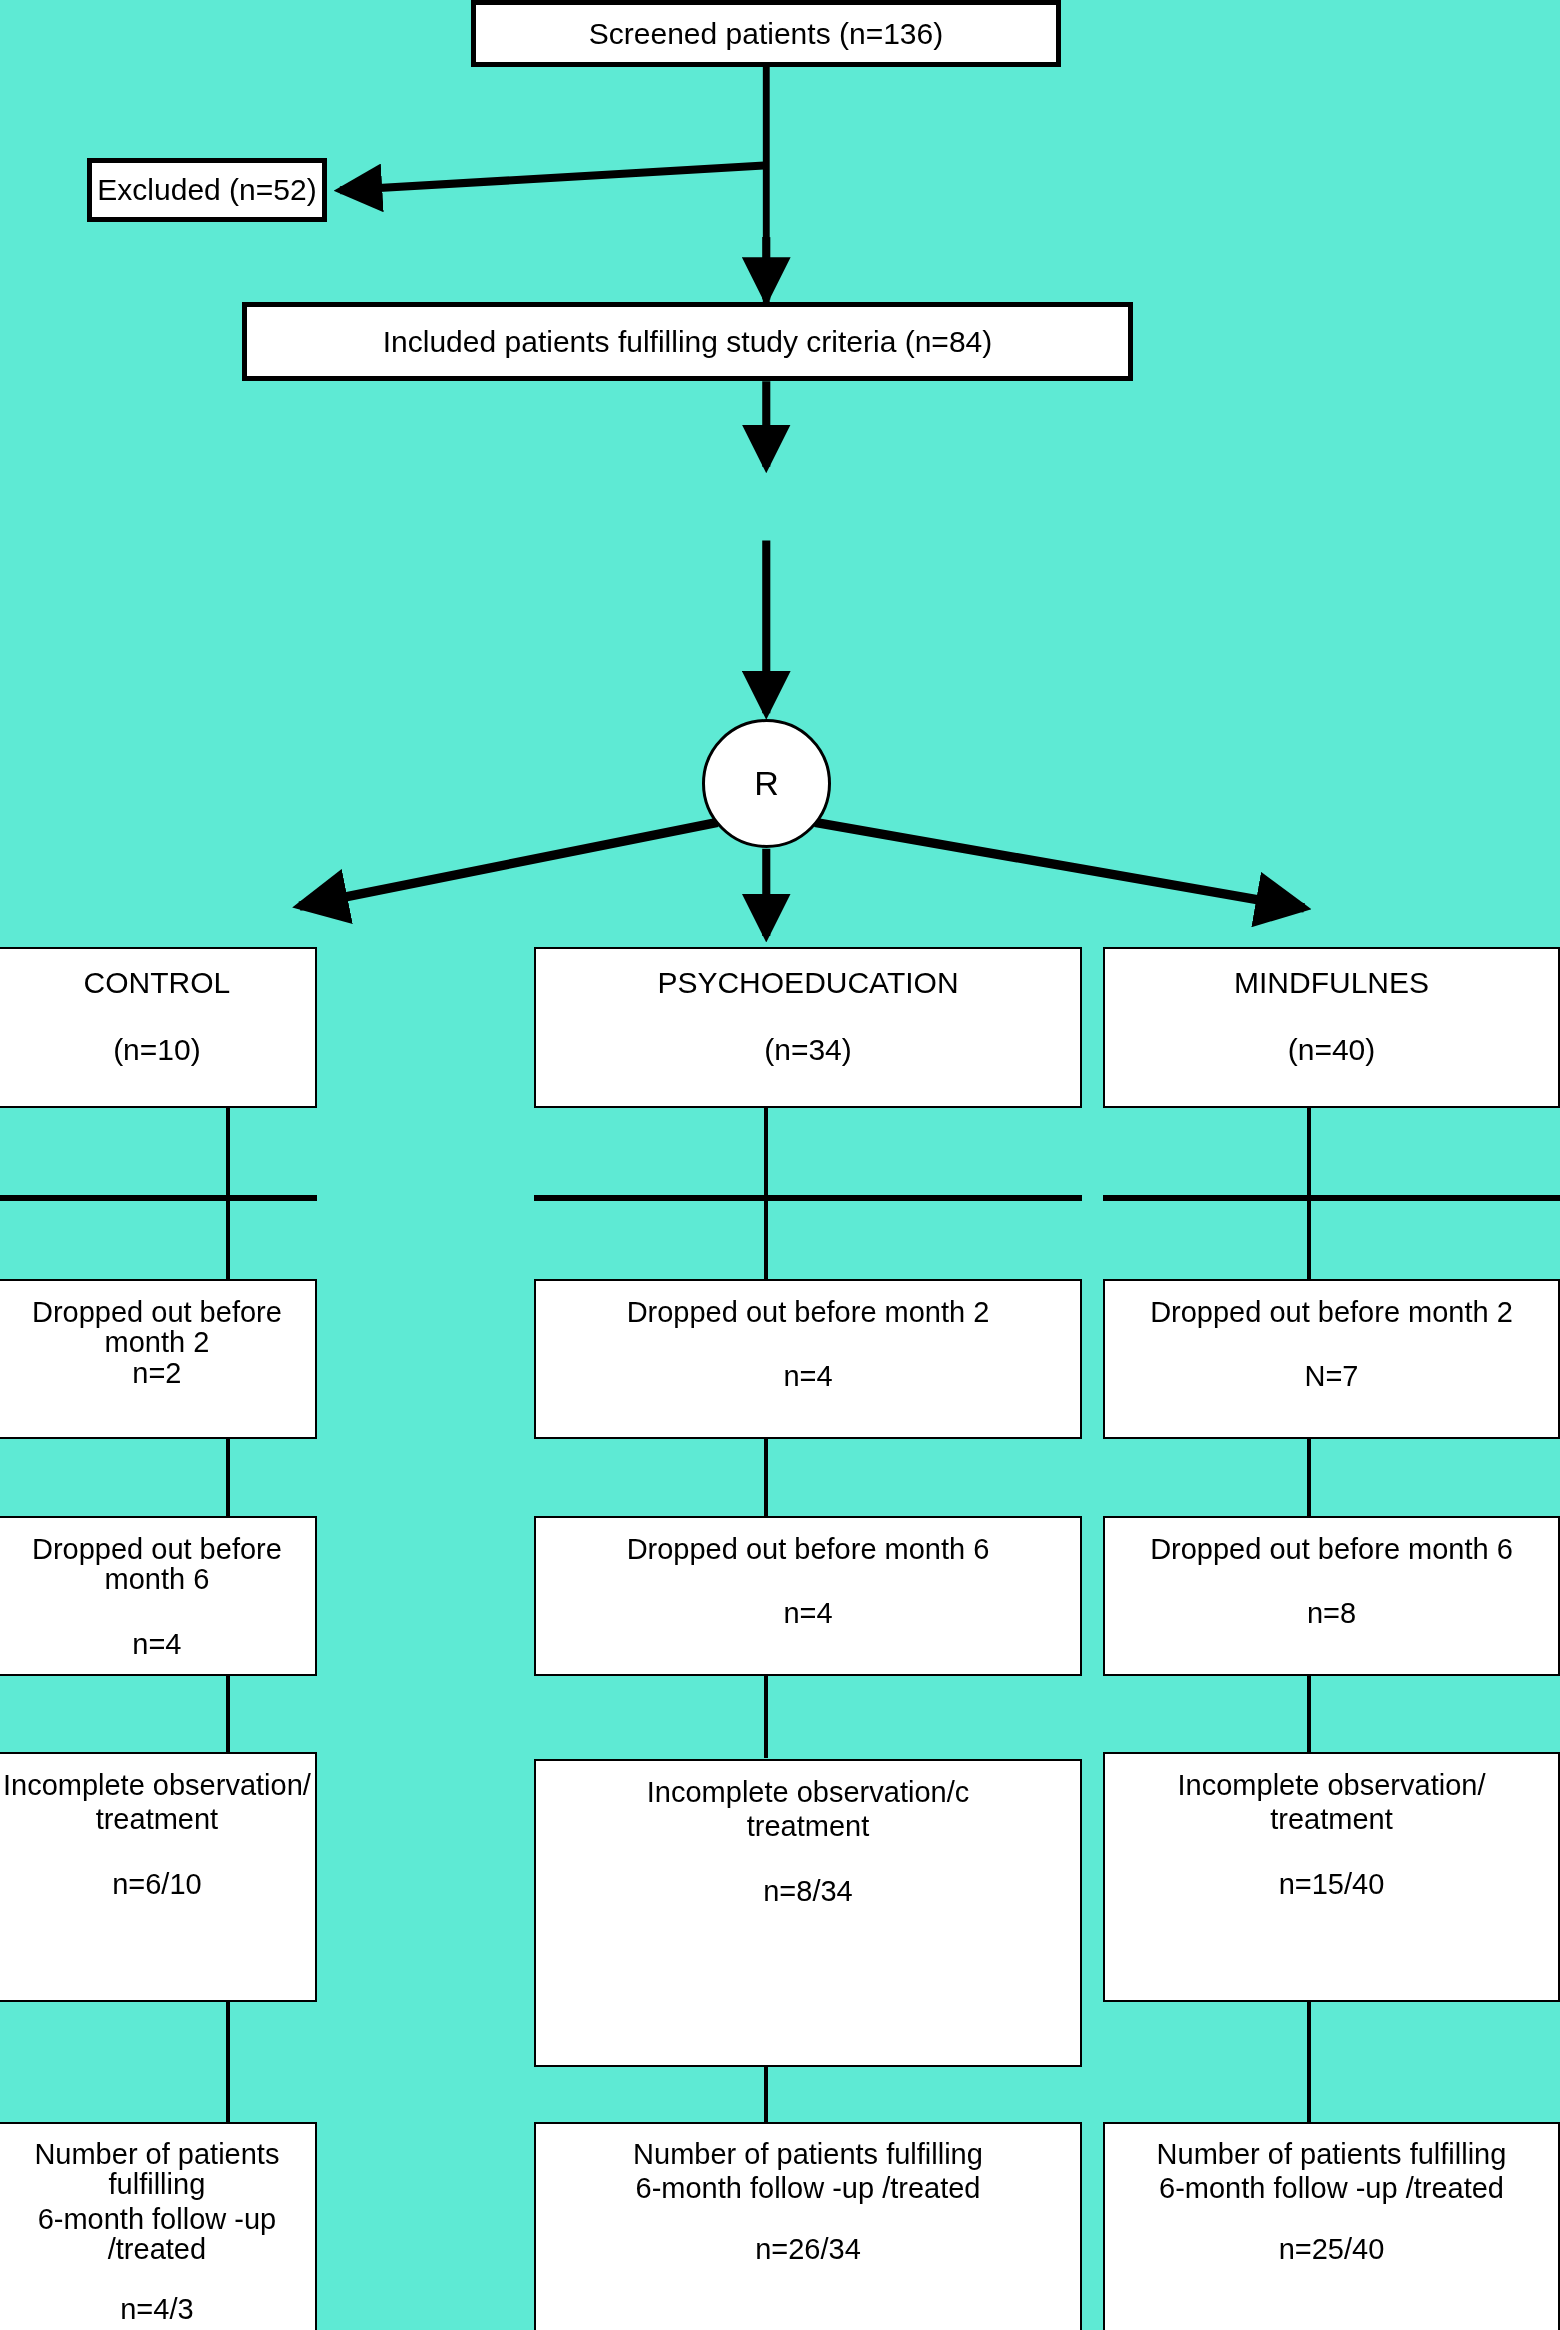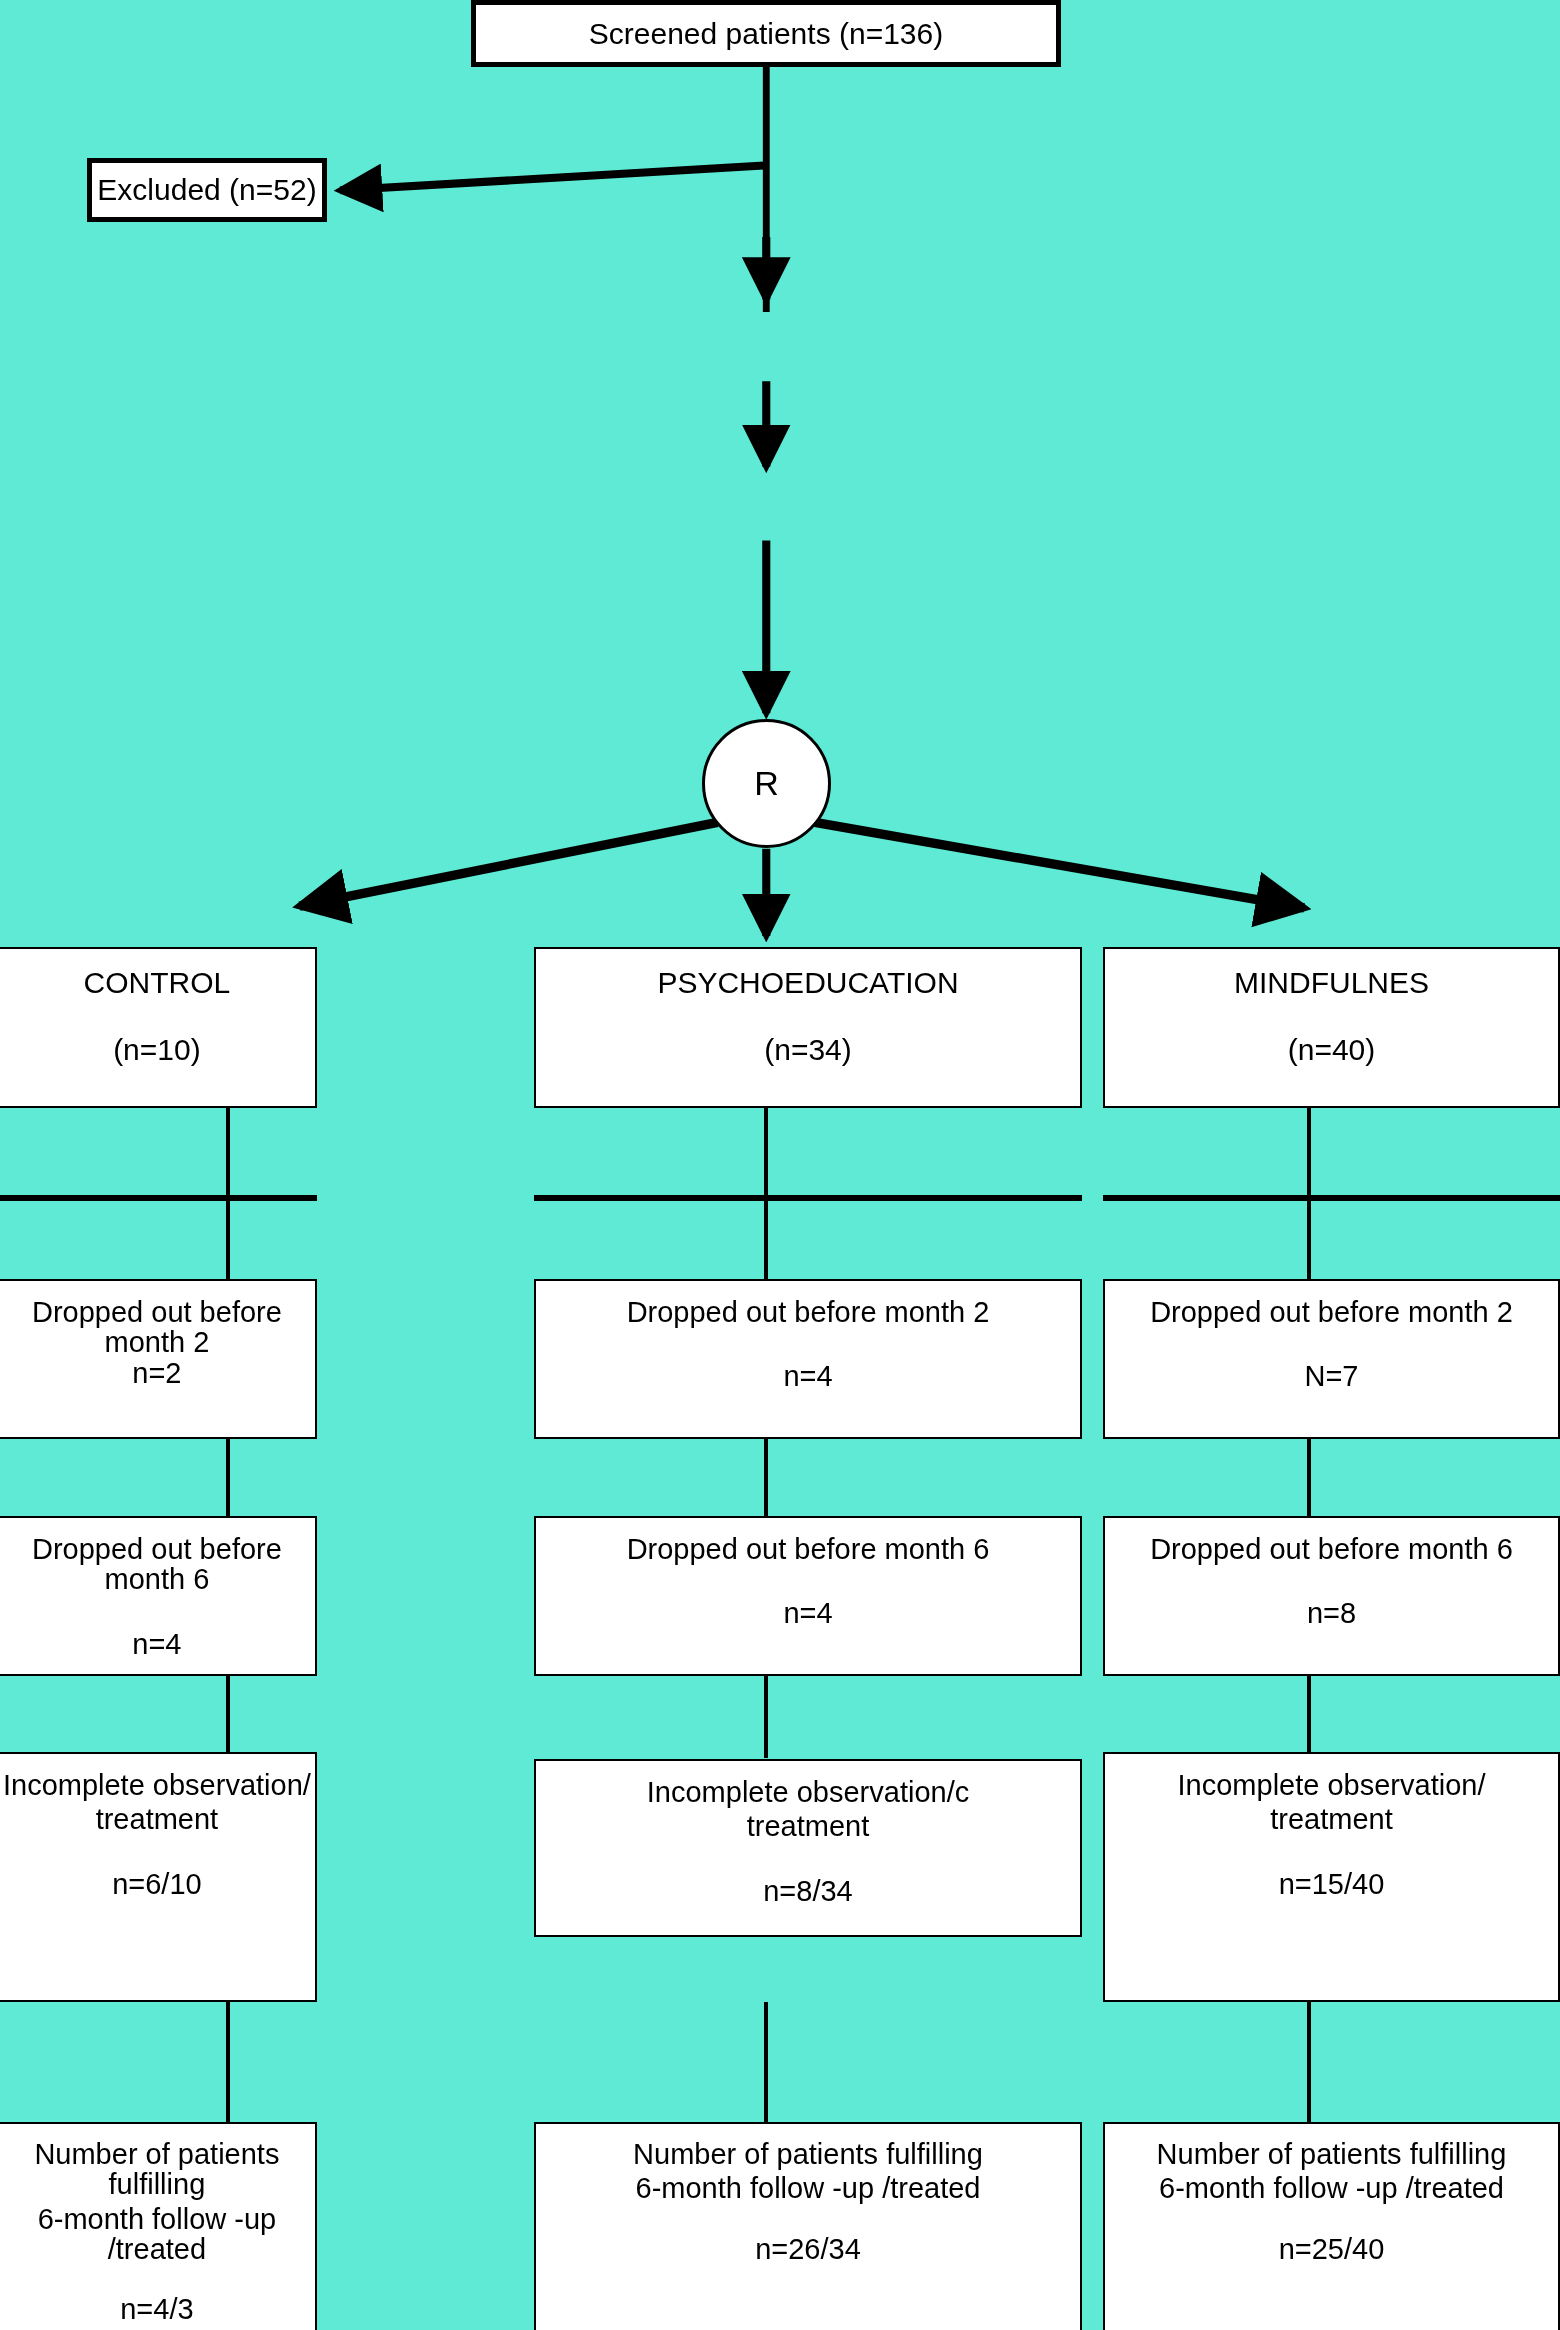--- a/index.html
+++ b/index.html
@@ -106,20 +106,23 @@
   </svg>
 
   <div class="box thick vcenter" style="left:471px; top:0px; width:590px; height:67px;">
     <span class="line1 txt-48">Screened patients (n=136)</span>
   </div>
 
   <div class="box thick vcenter" style="left:87px; top:158px; width:240px; height:64px;">
     <span class="line1 txt-48">Excluded (n=52)</span>
   </div>
 
+  <div class="box thick vcenter" style="left:242px; top:302px; width:891px; height:79px;">
+    <span class="line1 txt-48">Included patients fulfilling study criteria (n=84)</span>
+  </div>
 
 
   <div class="circle-node" style="left:702px; top:719px; width:129px; height:129px;">
     <span>R</span>
   </div>
 
   <div class="box thin" style="left:-3.1px; top:947px; width:320px; height:161px; padding-top:17.5px;">
     <span class="line1 txt-48">CONTROL</span>
     <span class="line2 txt-48" style="margin-top:36px;">(n=10)</span>
   </div>
@@ -164,21 +167,21 @@
     <span class="line2 txt-46" style="margin-top:34px;">n=4</span>
   </div>
   <div class="vline" style="left:764px; top:1439px; width:3.7px; height:77px;"></div>
 
   <div class="box thin" style="left:534px; top:1516px; width:548px; height:160px; padding-top:16px;">
     <span class="line1 txt-46">Dropped out before month 6</span>
     <span class="line2 txt-46" style="margin-top:34px;">n=4</span>
   </div>
   <div class="vline" style="left:764px; top:1676px; width:3.7px; height:82px;"></div>
 
-  <div class="box thin" style="left:534px; top:1759px; width:548px; height:178px; padding-top:16px;">
+  <div class="box thin" style="left:534px; top:1759px; width:548px; height:308px; padding-top:16px;">
     <span class="line1 txt-46">Incomplete observation/c</span>
     <span class="line2 txt-46" style="margin-top:3.7px;">treatment</span>
     <span class="line3 txt-46" style="margin-top:34px;">n=8/34</span>
   </div>
   <div class="vline" style="left:764px; top:2002px; width:3.7px; height:121px;"></div>
 
   <div class="box thin" style="left:534px; top:2122px; width:548px; height:212px; padding-top:15px;">
     <span class="line1 txt-46">Number of patients fulfilling</span>
     <span class="line2 txt-46" style="margin-top:3.7px;">6-month follow -up /treated</span>
     <span class="line3 txt-46" style="margin-top:30px;">n=26/34</span>

